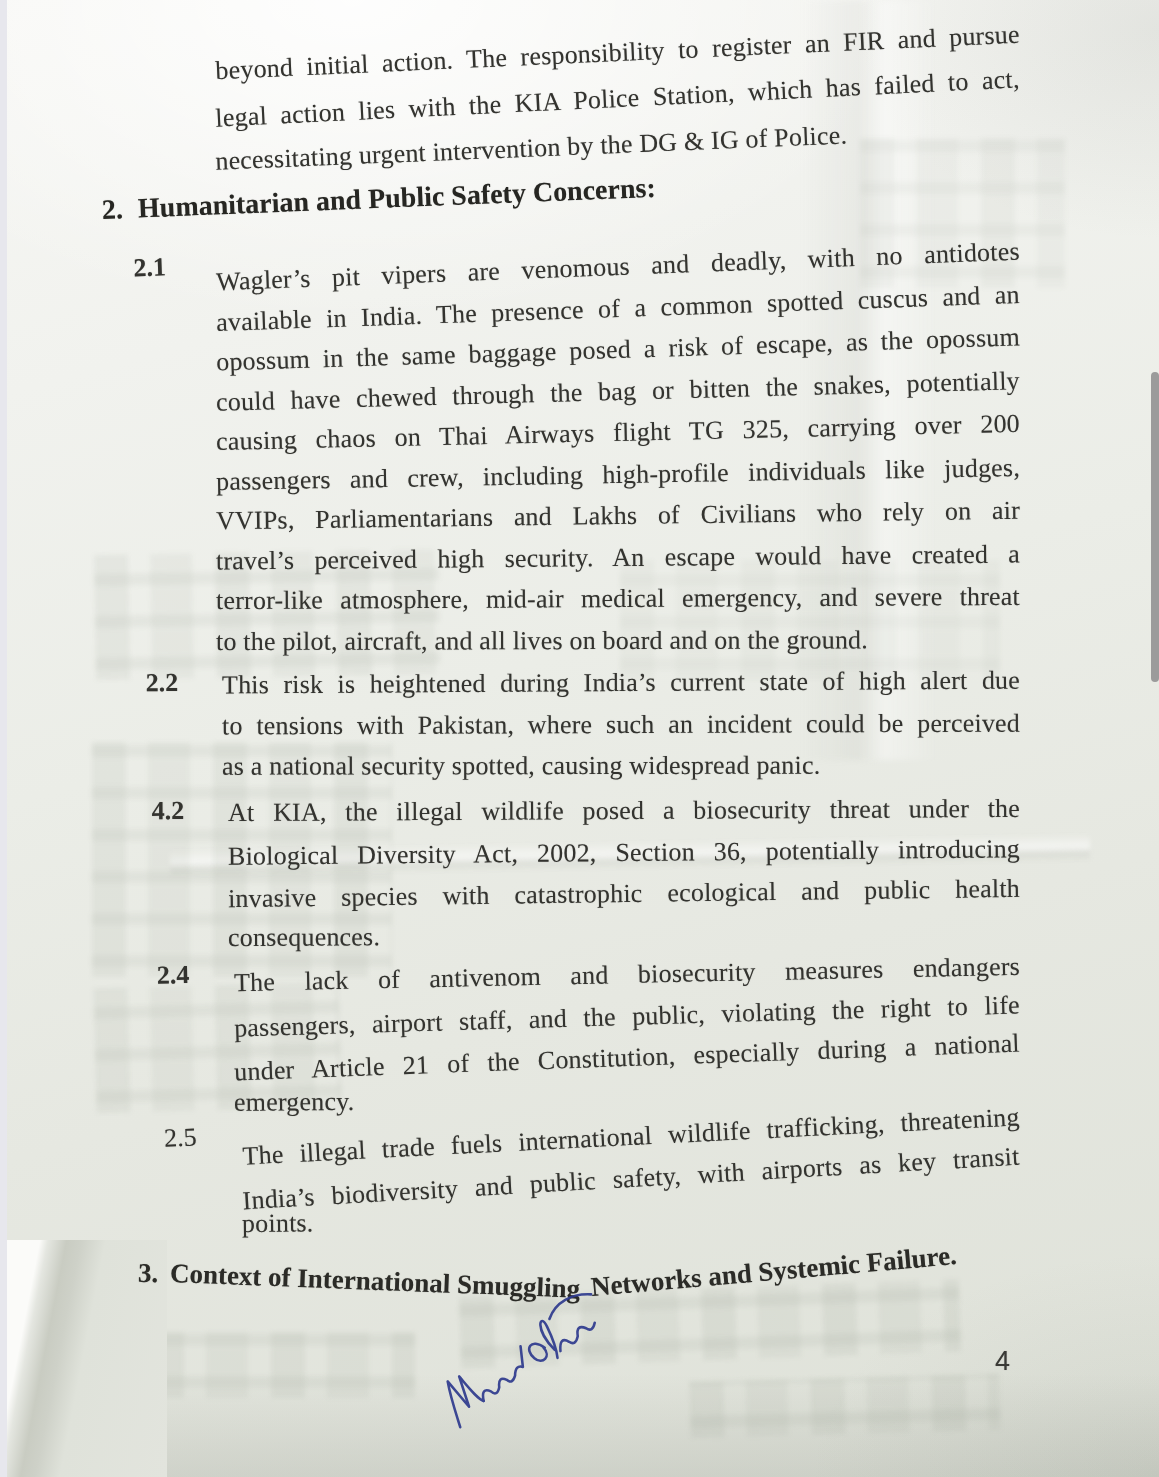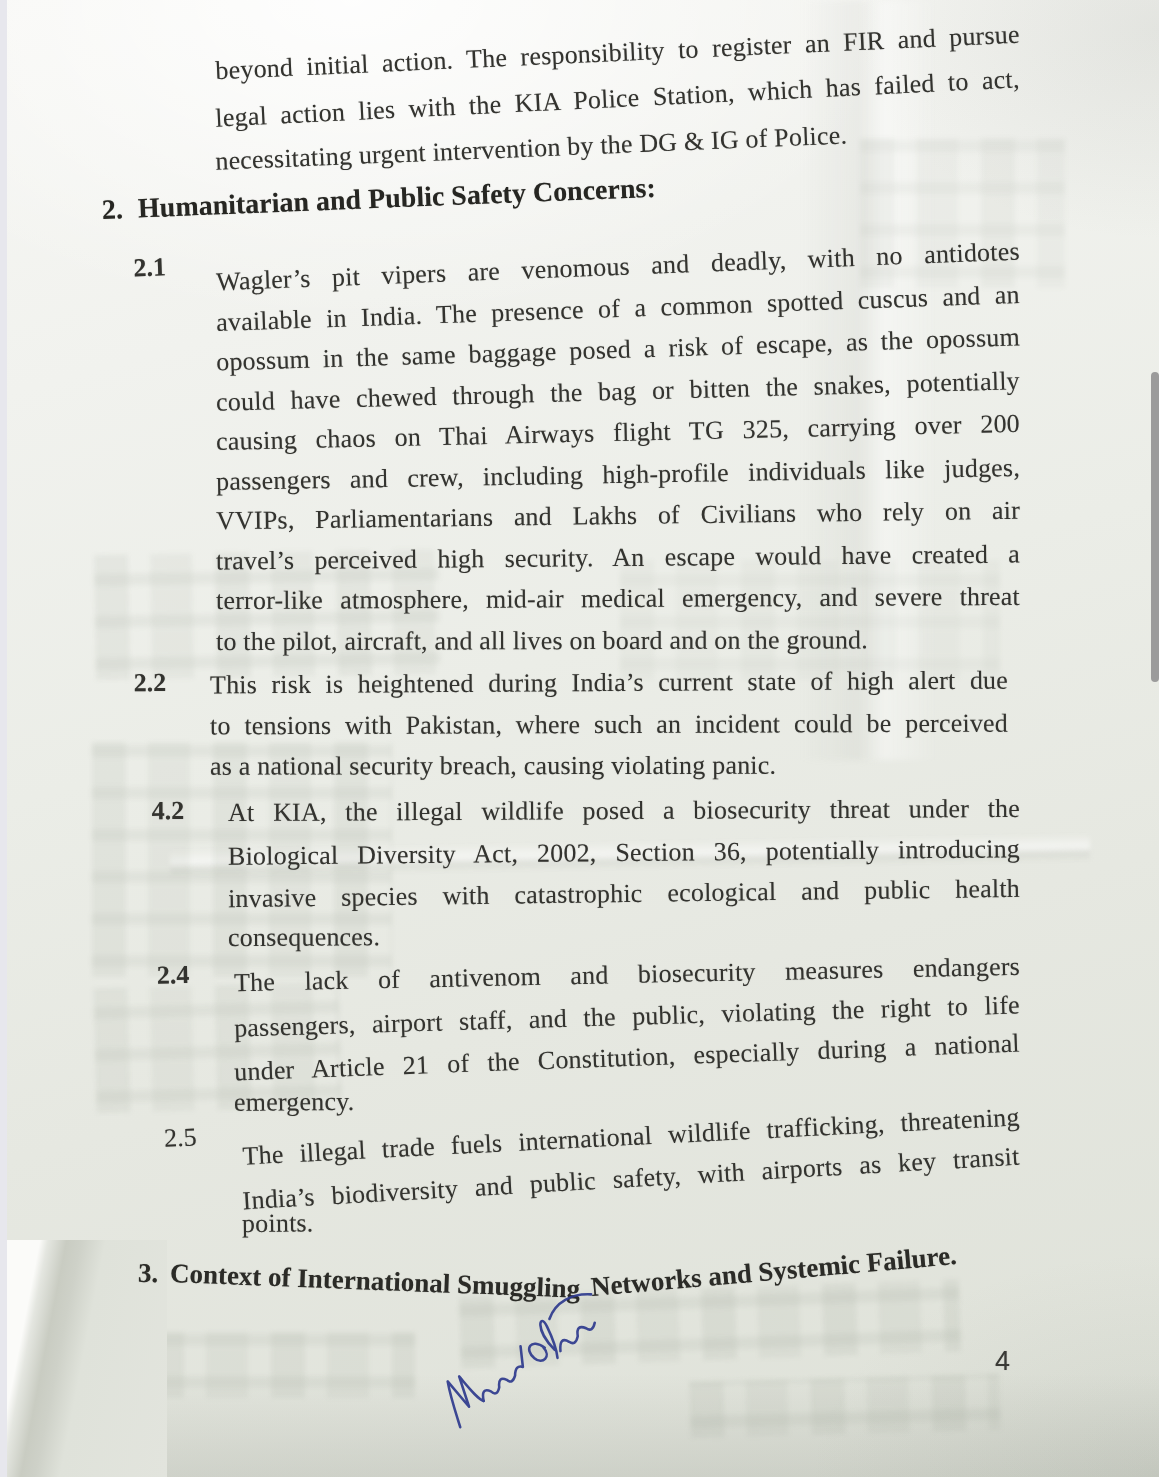--- a/index.html
+++ b/index.html
@@ -78,21 +78,21 @@
   .h2{
     position:absolute;left:102px;top:194px;display:flex;gap:15px;white-space:nowrap;
     font-size:28px;font-weight:700;color:#262622;
     transform:rotate(-2.3deg);transform-origin:left center;
   }
 
   .item{position:absolute;display:flex;}
   .item .lines{line-height:41.5px;}
   .num{width:76px;flex:none;font-weight:700;font-size:26px;line-height:41.5px;}
   #item21{top:246px;left:140px;} #item21 .lines{width:804px;}
-  #item22{top:662px;left:134px;} #item22 .lines{width:798px;}
+  #item22{top:662px;left:146px;} #item22 .lines{width:798px;}
   #item23{top:790px;left:152px;} #item23 .lines{width:792px;}
   #item24{top:954px;left:158px;} #item24 .lines{width:786px;}
   #item25{top:1116px;left:166px;} #item25 .lines{width:778px;}
   #item25 .num{font-weight:400;}
 
   #item21 .num{transform:rotate(-2deg);}
   #item21 .tline:nth-child(1){transform:rotate(-2.2deg);}
   #item21 .tline:nth-child(2){transform:rotate(-2.0deg);}
   #item21 .tline:nth-child(3){transform:rotate(-1.8deg);}
   #item21 .tline:nth-child(4){transform:rotate(-1.55deg);}
@@ -202,21 +202,21 @@
           <div class="tline">terror-like atmosphere, mid-air medical emergency, and severe threat</div>
           <div class="tline">to the pilot, aircraft, and all lives on board and on the ground.</div>
         </div>
     </div>
 
     <div class="item" id="item22">
       <span class="num">2.2</span>
       <div class="lines">
           <div class="tline">This risk is heightened during India’s current state of high alert due</div>
           <div class="tline">to tensions with Pakistan, where such an incident could be perceived</div>
-          <div class="tline">as a national security breach, causing violating panic.</div>
+          <div class="tline">as a national security spotted, causing widespread panic.</div>
         </div>
     </div>
 
     <div class="item" id="item23">
       <span class="num">4.2</span>
       <div class="lines">
           <div class="tline">At KIA, the illegal wildlife posed a biosecurity threat under the</div>
           <div class="tline">Biological Diversity Act, 2002, Section 36, potentially introducing</div>
           <div class="tline">invasive species with catastrophic ecological and public health</div>
           <div class="tline">consequences.</div>

